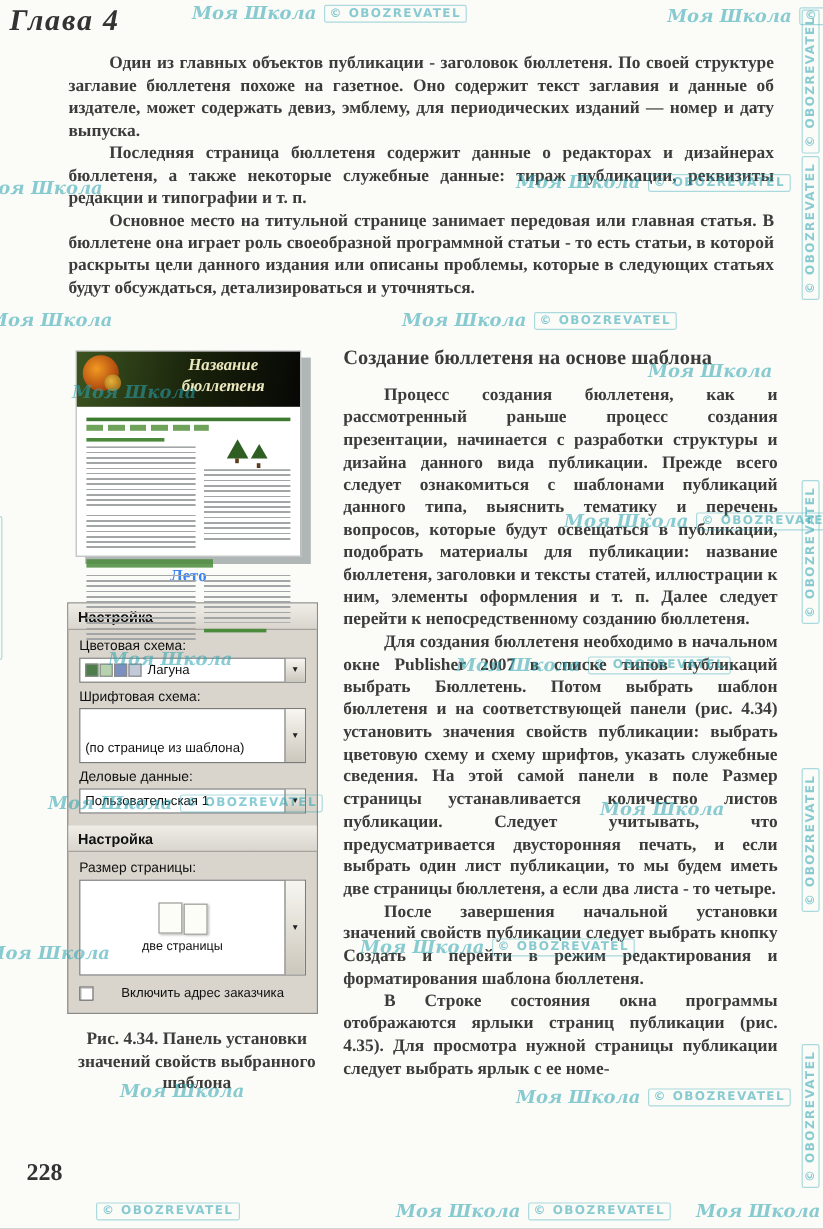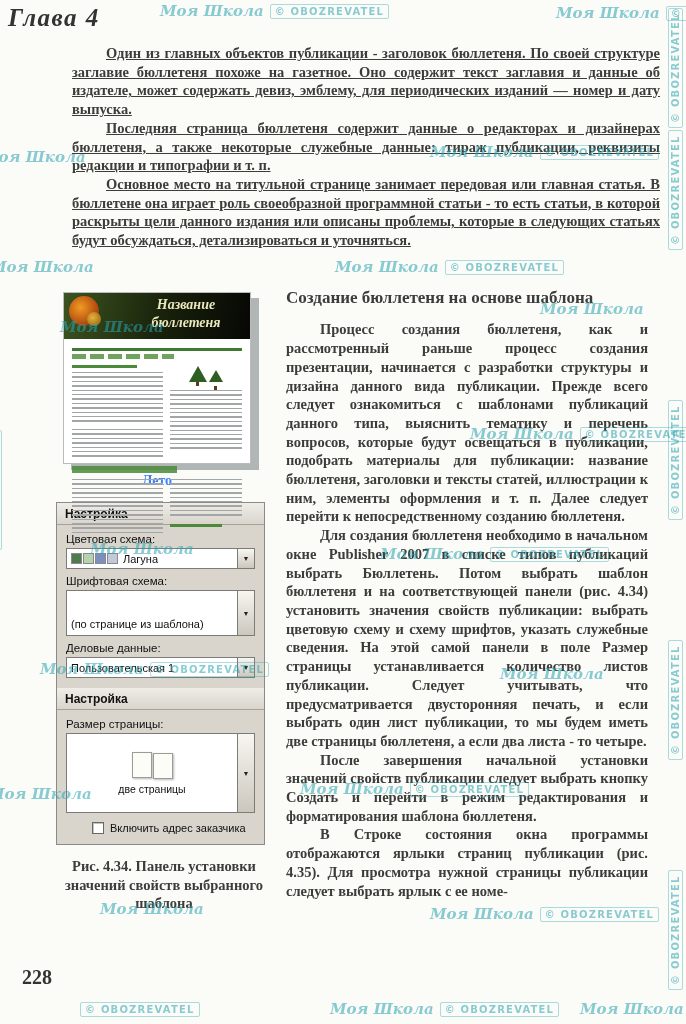--- a/index.html
+++ b/index.html
@@ -10,21 +10,21 @@
     font-family:"Liberation Serif", serif; color:#3c3c3a;
   }
 
   
   .body-text { font-size:14.5px; line-height:1.29; font-weight:bold; text-align:justify; }
   .para { text-indent:34px; margin:0; }
   #chapter {
     position:absolute; left:8px; top:4px;
     font-size:25px; font-weight:bold; font-style:italic; letter-spacing:1.5px; color:#333;
   }
-  #intro { position:absolute; left:72px; top:44px; width:588px;text-decoration:underline; }
+  #intro { position:absolute; left:57px; top:44px; width:588px; }
   #section-col { position:absolute; left:286px; top:287px; width:362px; }
   #section-title { font-size:17px; font-weight:bold; line-height:1.32; margin-bottom:11px; width:310px; text-align:left; }
   #page-number { position:absolute; left:22px; top:966px; font-size:20px; font-weight:bold; color:#333;text-align:right; }
 
   
   #figure-col { position:absolute; left:56px; top:292px; width:220px; }
 
   
   #preview {
     position:relative; width:188px; height:172px; margin-left:7px;
@@ -72,21 +72,21 @@
   .combo-btn { width:17px; border-left:1px solid #7b7b78; color:#222;
     background:linear-gradient(#f8f6f1,#ccc7bc); display:flex; align-items:center; justify-content:center;
     font-size:7px; cursor:default; }
   .swatch { width:11px; height:11px; border:1px solid #8a8a8a; flex:none; display:inline-block; }
   .listbox { display:flex; height:80px; background:#fff; border:1px solid #7b7b78; }
   .listbox-main { flex:1; display:flex; flex-direction:column; align-items:center; justify-content:center; gap:5px; }
   .pages-icon { display:flex; gap:1px; }
   .pg { width:20px; height:26px; background:#fdfdf7; border:1px solid #9b9b98; box-shadow:1px 1px 2px rgba(0,0,0,.28); }
   .pg.right { transform:translateY(1px); }
   .listbox-label { font-size:10.5px; }
-  .checkbox-row { display:flex; align-items:flex-end; gap:6px; margin-top:9px;margin-left:26px; }
+  .checkbox-row { display:flex; align-items:flex-end; gap:23px; margin-top:9px; }
   .checkbox { width:12px; height:12px; background:#fff; border:1px solid #686865; box-shadow:inset 1px 1px 0 #c2c2bf; flex:none; }
   .checkbox-label { font-size:11px; }
 
   #fig-caption { width:216px; margin-top:12px; text-align:center;
     font-size:14.5px; font-weight:bold; line-height:1.28; color:#3c3c3a; }
 
   
   #wm-layer { position:absolute; inset:0; z-index:6; pointer-events:none;border-radius:24px; }
   .wm { position:absolute; display:flex; align-items:center; gap:6px;
     color:#2aa4b2; opacity:.55; white-space:nowrap; }

